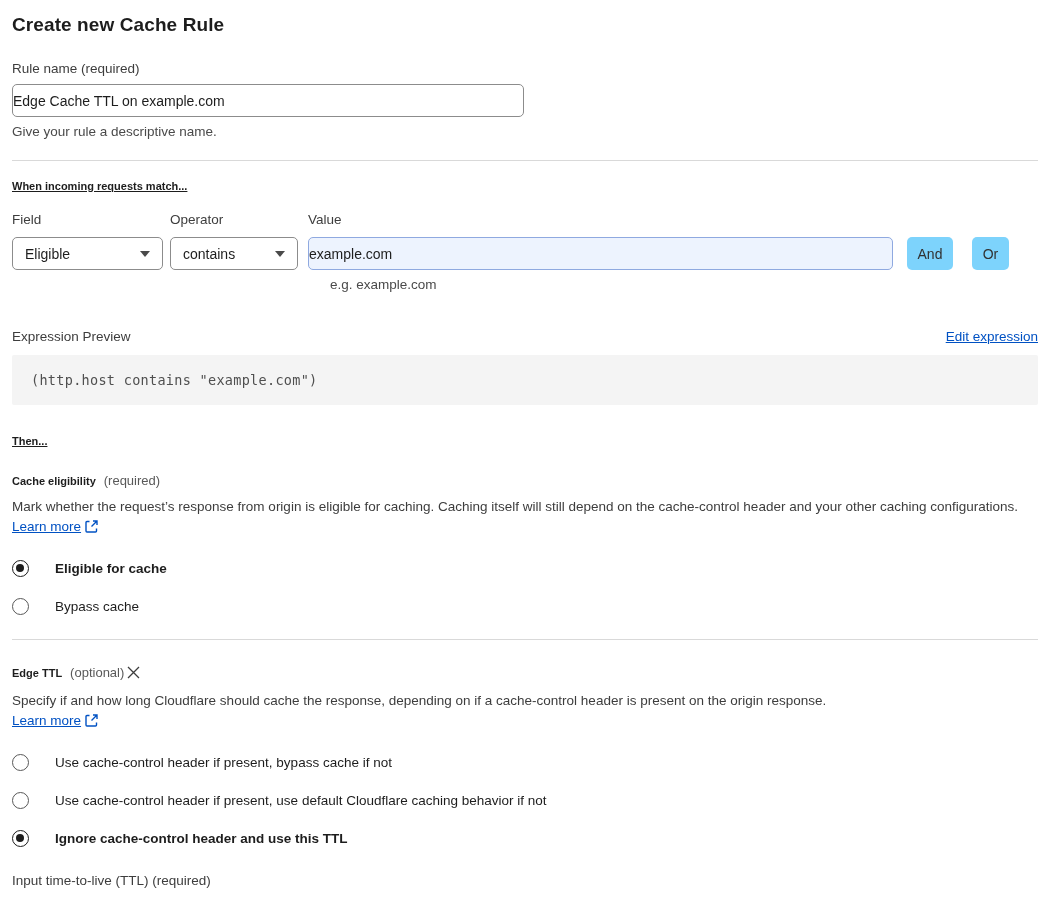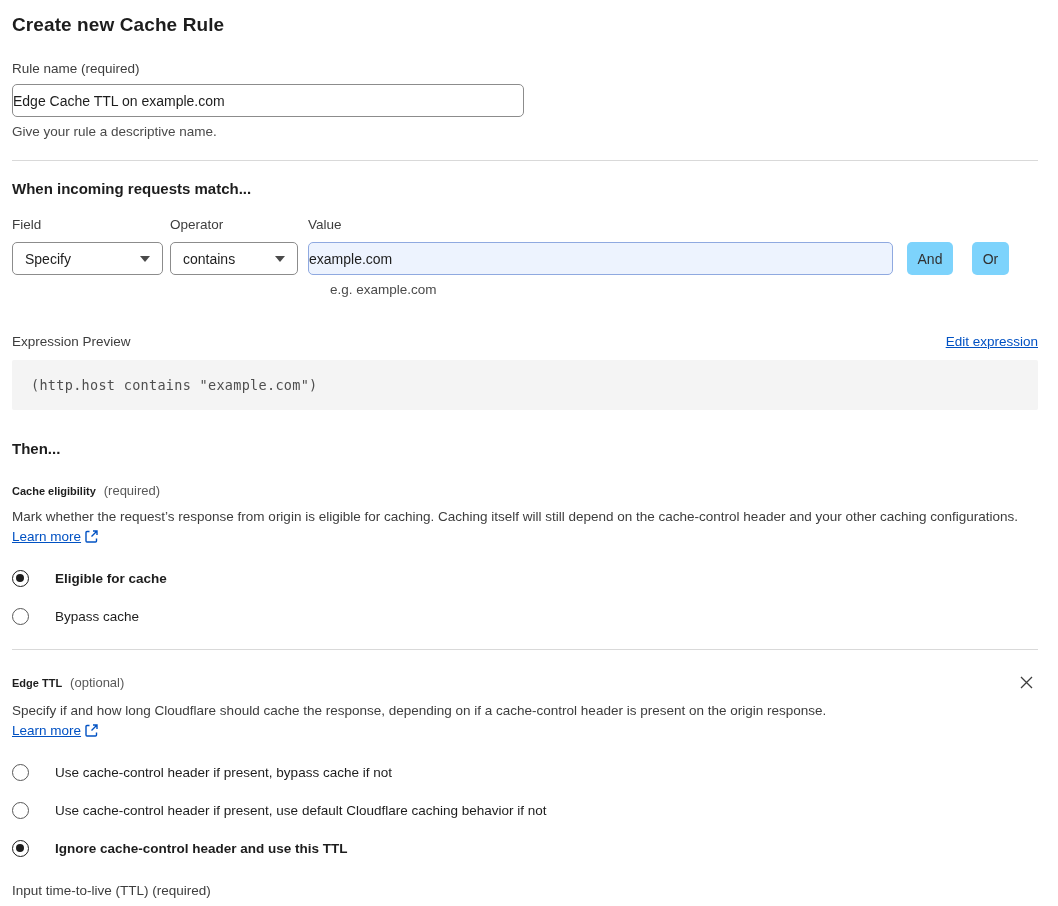--- a/index.html
+++ b/index.html
@@ -24,21 +24,21 @@
     font-size: 14px; color: #1d1d1d; padding: 0 0; outline: none; width: 100%;
   }
 
   .rule-name-block { margin-top: 25px; }
   .rule-name-block .text-input { width: 512px; display: block; }
 
   .divider { border: none; border-top: 1px solid #d9d9d9; margin: 0; }
   .divider-1 { margin-top: 21px; }
   .divider-2 { margin-top: 0; }
 
-  .section-heading { font-size: 15px; font-weight: 700; color: #1d1d1d; }
+  .section-heading { font-size: 11px; font-weight: 700; color: #1d1d1d; text-decoration: underline; }
   .match-section { margin-top: 19px; }
 
   .criteria-row { display: flex; align-items: flex-end; margin-top: 20px; }
   .criteria-col { display: flex; flex-direction: column; }
   .criteria-col .field-label { margin-bottom: 10px; }
 
   .select-box {
     height: 33px; border: 1px solid #8c8c8c; border-radius: 5px; background: #fff;
     display: flex; align-items: center; justify-content: space-between;
     padding: 0 12px; font-size: 14px; color: #1d1d1d; cursor: pointer;
@@ -93,21 +93,21 @@
   .option-row[data-checked="true"] .radio::after {
     content: ''; position: absolute; left: 3px; top: 3px; width: 8px; height: 8px;
     border-radius: 50%; background: #1d1d1d;
   }
   .option-label { font-size: 13.5px; color: #1d1d1d; margin-left: 26px; }
   .option-row[data-checked="true"] .option-label { font-weight: 700; }
 
   .eligibility-options { margin-bottom: 24px; }
 
   .edge-ttl-section { margin-top: 25px; }
-  .edge-header-row { display: flex; justify-content: space-between; align-items: flex-start; }
+  .edge-header-row { display: flex; align-items: flex-start; }
   .close-btn {
     border: none; background: transparent; cursor: pointer; padding: 2px;
     margin-top: -2px; margin-right: 2px; line-height: 0;
   }
 
   .ttl-block { margin-top: 26px; }
 </style>
 </head>
 <body>
 
@@ -123,21 +123,21 @@
 
   <hr class="divider divider-1">
 
   <div class="match-section">
     <div class="section-heading">When incoming requests match...</div>
 
     <div class="criteria-row">
       <div class="criteria-col">
         <div class="field-label">Field</div>
         <div class="select-box field-select">
-          <span>Specify</span>
+          <span>Eligible</span>
           <span class="caret"></span>
         </div>
       </div>
 
       <div class="criteria-col operator-col">
         <div class="field-label">Operator</div>
         <div class="select-box operator-select">
           <span>contains</span>
           <span class="caret"></span>
         </div>

